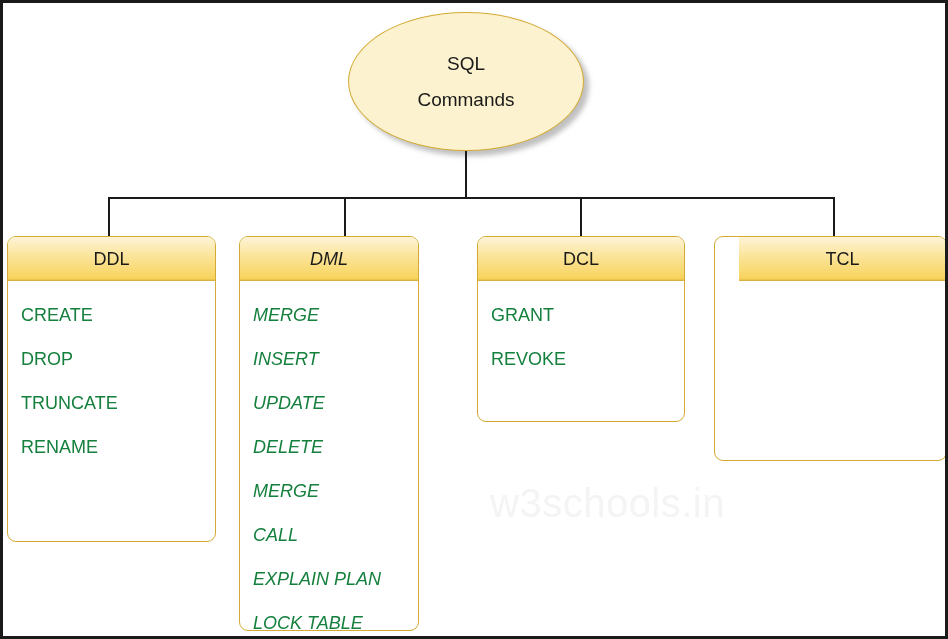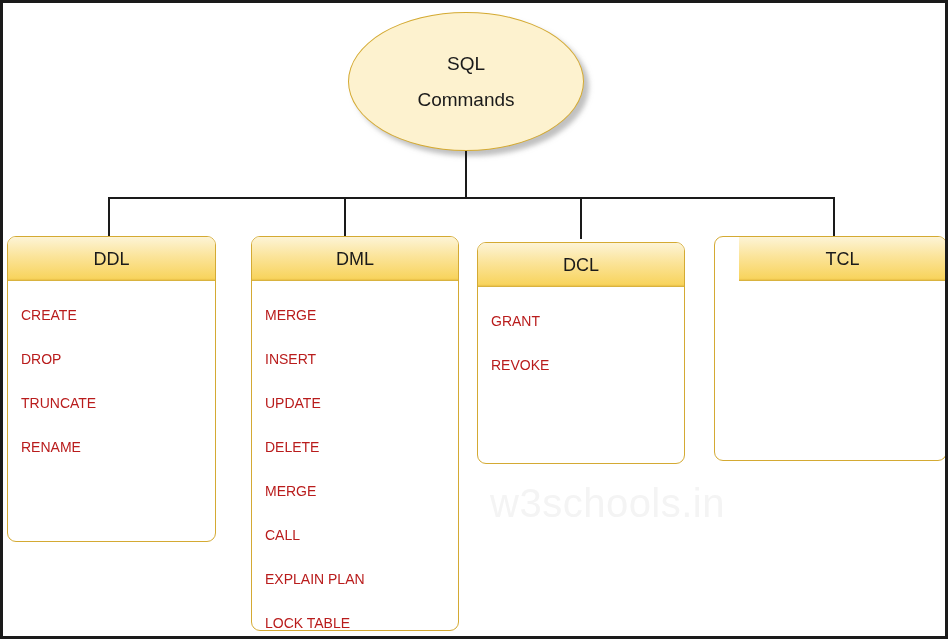--- a/index.html
+++ b/index.html
@@ -82,22 +82,22 @@
     font-size: 18px;
     color: #1a1a1a;
     background: linear-gradient(to bottom, #fdf4d6 0%, #fbe49a 45%, #f8d45e 96%, #e9bf46 100%);
     border-bottom: 1px solid #d9b33f;
     box-sizing: border-box;
   }
   .cat-list {
     padding: 12px 0 6px 0;
   }
   .cat-item {
-    font-size: 14px;
-    color: #b91c1c;
+    font-size: 18px;
+    color: #15803d;
     height: 44px;
     line-height: 44px;
     padding-left: 13px;
     white-space: nowrap;
   }
 </style>
 </head>
 <body>
 
 <div id="canvas">
@@ -119,35 +119,35 @@
   <div class="cat-box" style="left:4px; top:233px; width:209px; height:306px;">
     <div class="cat-header">DDL</div>
     <div class="cat-list">
       <div class="cat-item">CREATE</div>
       <div class="cat-item">DROP</div>
       <div class="cat-item">TRUNCATE</div>
       <div class="cat-item">RENAME</div>
     </div>
   </div>
 
-  <div class="cat-box" style="left:248px; top:233px; width:208px; height:395px;">
+  <div class="cat-box" style="left:236px; top:233px; width:180px; height:395px;font-style:italic;">
     <div class="cat-header">DML</div>
     <div class="cat-list">
       <div class="cat-item">MERGE</div>
       <div class="cat-item">INSERT</div>
       <div class="cat-item">UPDATE</div>
       <div class="cat-item">DELETE</div>
       <div class="cat-item">MERGE</div>
       <div class="cat-item">CALL</div>
       <div class="cat-item">EXPLAIN PLAN</div>
       <div class="cat-item">LOCK TABLE</div>
     </div>
   </div>
 
-  <div class="cat-box" style="left:474px; top:239px; width:208px; height:222px;">
+  <div class="cat-box" style="left:474px; top:233px; width:208px; height:186px;">
     <div class="cat-header">DCL</div>
     <div class="cat-list">
       <div class="cat-item">GRANT</div>
       <div class="cat-item">REVOKE</div>
     </div>
   </div>
 
   <div class="cat-box" style="left:711px; top:233px; width:233px; height:225px;padding-left:24px;">
     <div class="cat-header">TCL</div>
   </div>

